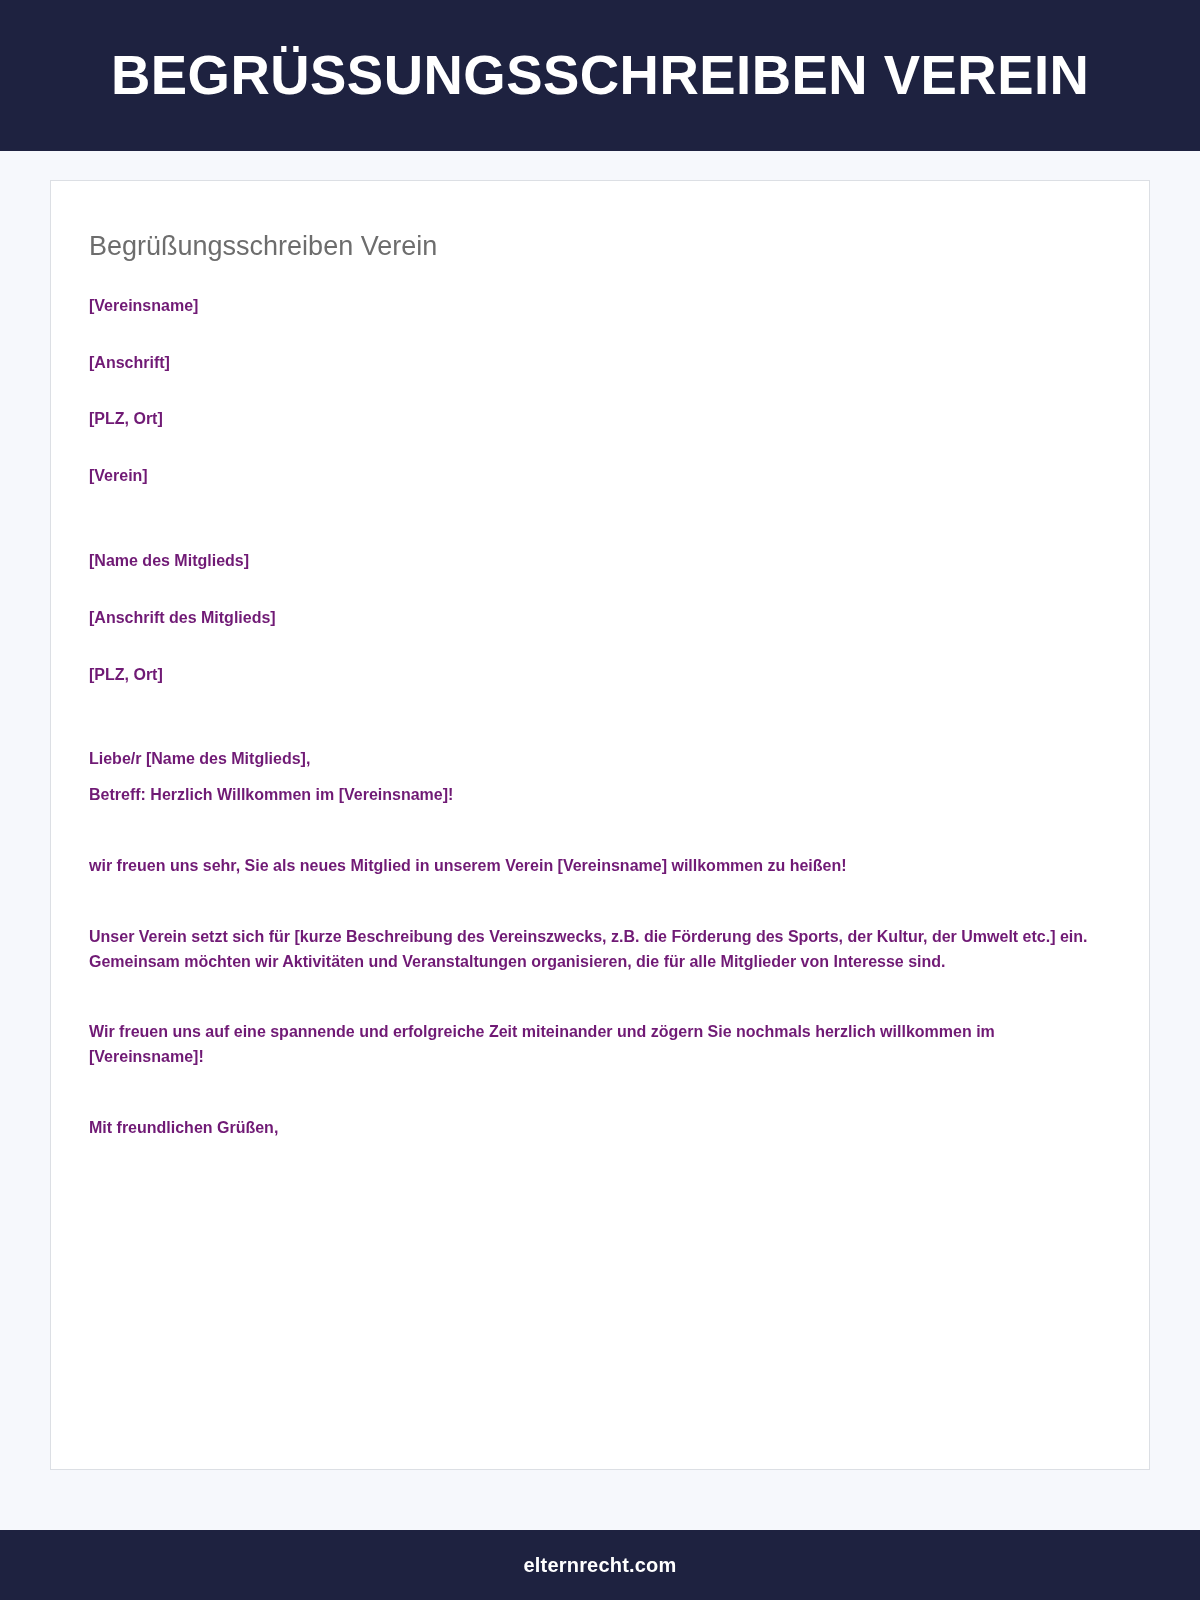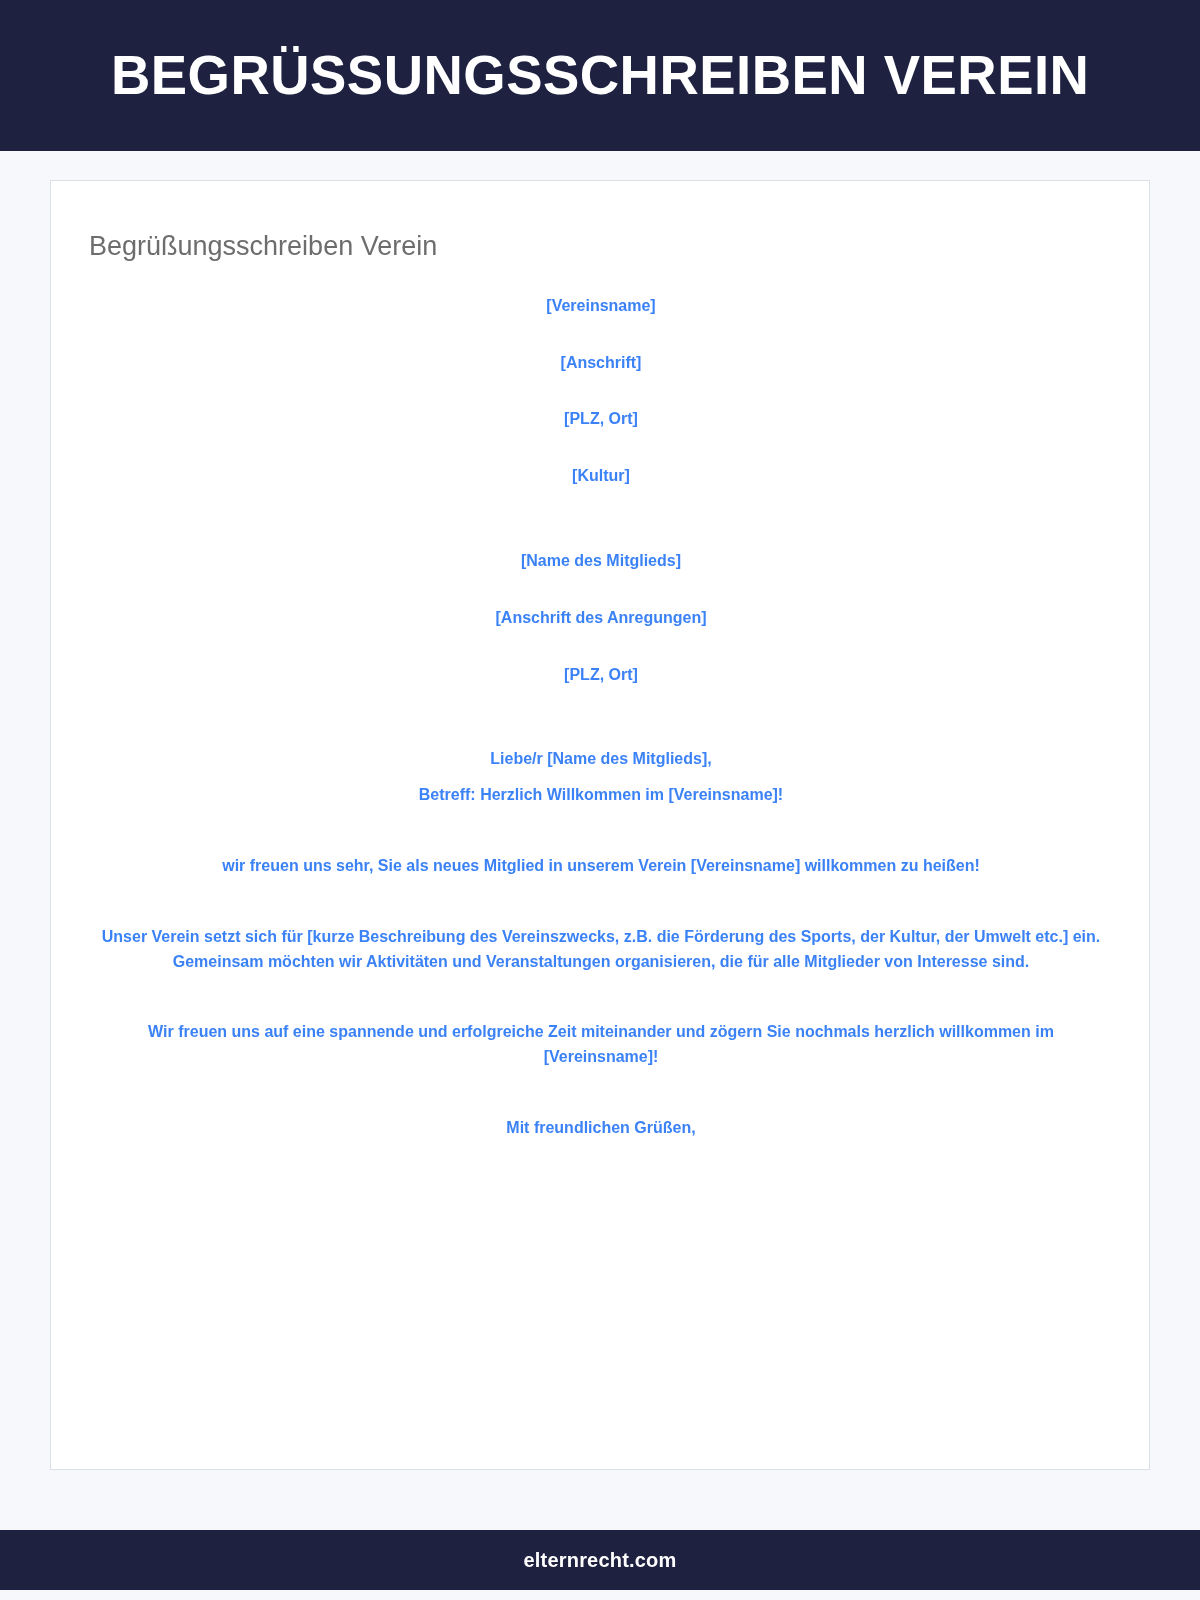--- a/index.html
+++ b/index.html
@@ -57,44 +57,43 @@
     color: #6d6d6d;
     margin: 9px 0 30px 0;
     line-height: 1.25;
     padding-left: 2px;
   }
 
   .line,
   .para {
     font-size: 16px;
     font-weight: 700;
-    color: #3b82f6;
+    color: #701a75;
     line-height: 1.55;
     margin: 0;
     padding-left: 2px;
-    text-align: center;
   }
 
   
   .line { margin-bottom: 32px; }
 
   
   .line.tight { margin-bottom: 11px; }
 
   
   .block-gap { height: 28px; }
 
   
   .para { margin-bottom: 26px; }
   .para.spaced { margin-top: 46px; }
 
   
   .footer-bar {
     background: #1e2240;
-    height: 60px;
+    height: 70px;
     display: flex;
     align-items: center;
     justify-content: center;
     margin-top: 60px;
   }
   .footer-text {
     color: #ffffff;
     font-size: 20px;
     font-weight: 700;
     letter-spacing: 0.2px;
@@ -109,28 +108,28 @@
 
 <main class="sheet-wrap">
   <article class="sheet">
 
     <h2 class="doc-title">Begrüßungsschreiben Verein</h2>
 
     <div>
       <p class="line">[Vereinsname]</p>
       <p class="line">[Anschrift]</p>
       <p class="line">[PLZ, Ort]</p>
-      <p class="line">[Kultur]</p>
+      <p class="line">[Verein]</p>
     </div>
 
     <div class="block-gap"></div>
 
     <div>
       <p class="line">[Name des Mitglieds]</p>
-      <p class="line">[Anschrift des Anregungen]</p>
+      <p class="line">[Anschrift des Mitglieds]</p>
       <p class="line">[PLZ, Ort]</p>
     </div>
 
     <div class="block-gap"></div>
 
     <p class="line tight">Liebe/r [Name des Mitglieds],</p>
     <p class="line tight">Betreff: Herzlich Willkommen im [Vereinsname]!</p>
 
     <div>
       <p class="para spaced">wir freuen uns sehr, Sie als neues Mitglied in unserem Verein [Vereinsname] willkommen zu heißen!</p>

